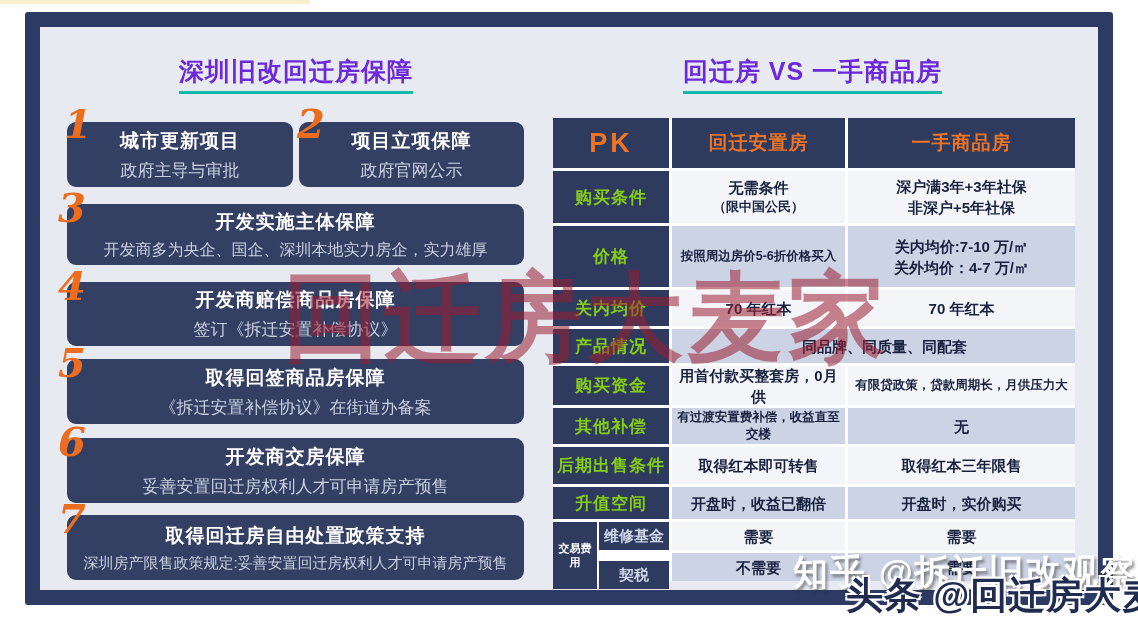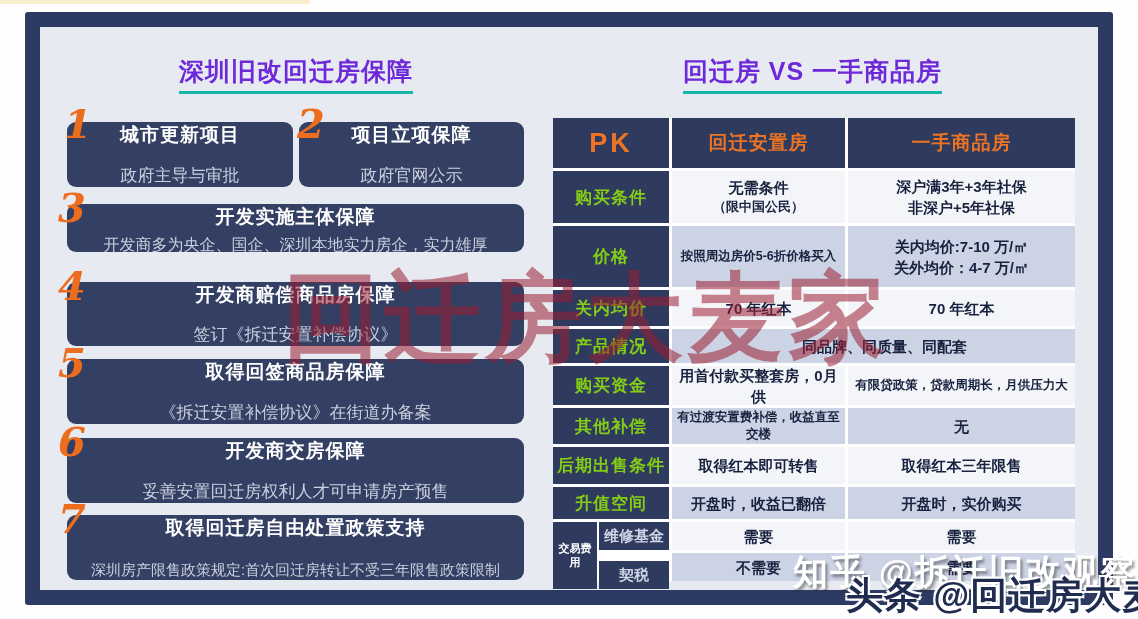--- a/index.html
+++ b/index.html
@@ -18,28 +18,28 @@
     display: inline-block; color: #6d28d9; font-size: 25px; font-weight: bold;
     border-bottom: 3px solid #14b8a6; padding-bottom: 3px; letter-spacing: 1px;
     white-space: nowrap;
   }
   .lt { left: 67px; top: 55px; width: 458px; }
   .rt { left: 553px; top: 55px; width: 519px; }
 
   
   .card {
     position: absolute; background: #333f63; border-radius: 9px; color: #fff;
-    display: flex; flex-direction: column; justify-content: space-between; align-items: center;
+    display: flex; flex-direction: column; justify-content: center; align-items: center;
     gap: 5px; z-index: 2; text-align: center;
   }
   .ctitle { font-weight: bold; font-size: 19px; letter-spacing: 1px; white-space: nowrap; }
   .csub { font-size: 17px; color: #c9d0df; white-space: nowrap; }
   .c1 { left: 67px;  top: 122px; width: 226px; height: 65px; }
   .c2 { left: 299px; top: 122px; width: 225px; height: 65px; }
-  .c3 { left: 67px;  top: 204px; width: 457px; height: 48px; }
+  .c3 { left: 67px;  top: 204px; width: 457px; height: 61px; }
   .c4 { left: 67px;  top: 282px; width: 457px; height: 64px; }
   .c5 { left: 67px;  top: 359px; width: 457px; height: 65px; }
   .c6 { left: 67px;  top: 438px; width: 457px; height: 65px; }
   .c7 { left: 67px;  top: 515px; width: 457px; height: 65px; }
   .c3 .csub { font-size: 16px; }
   .c7 .csub { font-size: 15px; }
   .num {
     position: absolute; z-index: 3; color: #ed6d1f;
     font-family: "DejaVu Serif", serif; font-style: italic; font-weight: bold;
     font-size: 40px; line-height: 1;
@@ -146,21 +146,21 @@
 
   <div class="num n6">6</div>
   <div class="card c6">
     <div class="ctitle">开发商交房保障</div>
     <div class="csub">妥善安置回迁房权利人才可申请房产预售</div>
   </div>
 
   <div class="num n7">7</div>
   <div class="card c7">
     <div class="ctitle">取得回迁房自由处置政策支持</div>
-    <div class="csub">深圳房产限售政策规定:首次回迁房转让不受三年限售政策限制</div>
+    <div class="csub">深圳房产限售政策规定:妥善安置回迁房权利人才可申请房产预售</div>
   </div>
 
   <div class="panel-title rt">
     <span>回迁房 VS 一手商品房</span>
   </div>
 
   <div class="pk-table">
 
     <div class="cell hcell pk">PK</div>
     <div class="cell hcell">回迁安置房</div>

